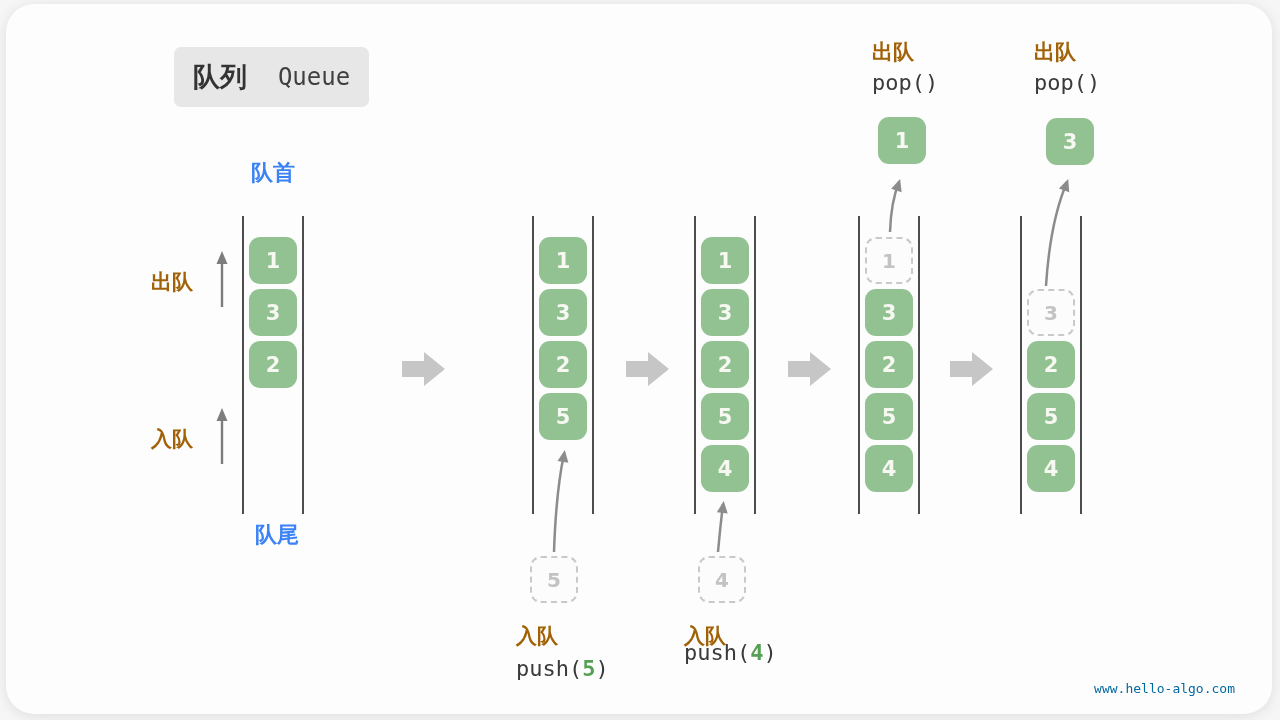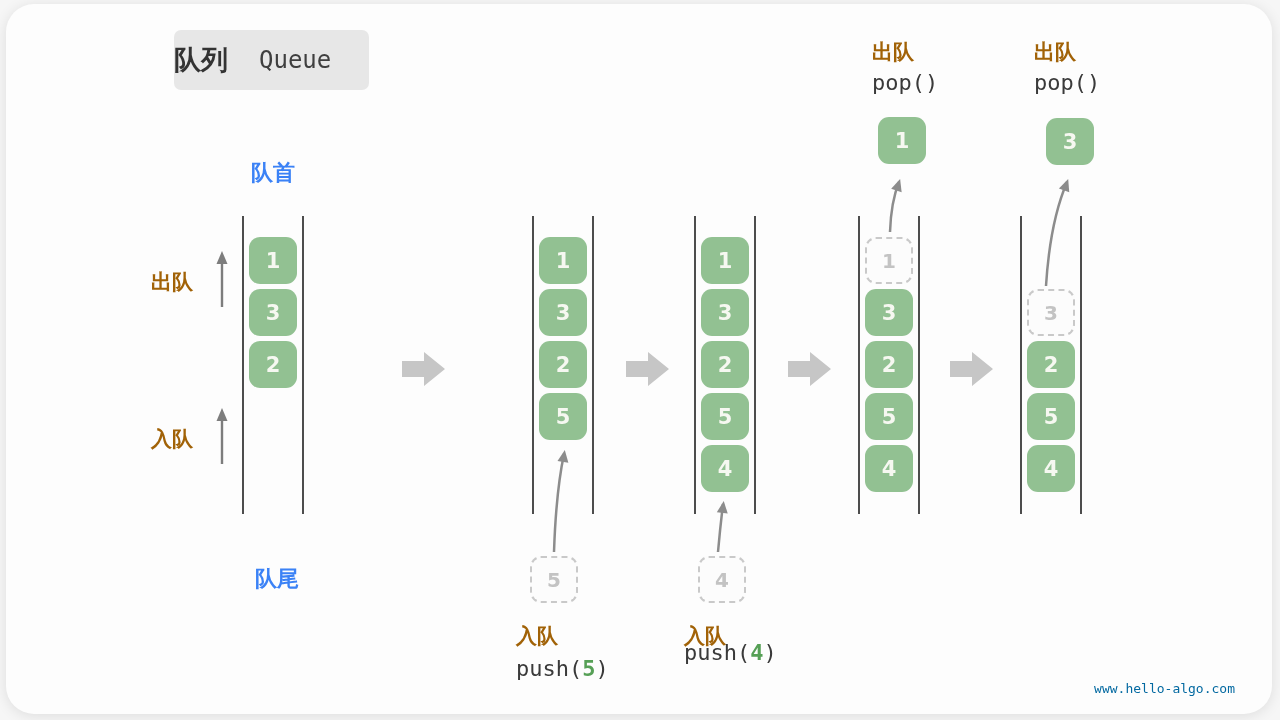--- a/index.html
+++ b/index.html
@@ -4,22 +4,22 @@
 <style>
   html,body{margin:0;padding:0;background:#f6f6f6;width:1280px;height:720px;overflow:hidden;}
   #card{
     position:absolute;left:6px;top:4px;width:1266px;height:710px;
     background:#fdfdfd;border-radius:28px;box-shadow:0 2px 14px rgba(0,0,0,.10);
     font-family:"Liberation Sans",sans-serif;
   }
   .abs{position:absolute;}
   
   #title-badge{
-    left:168px;top:26px;width:195px;height:60px;background:#e7e7e7;border-radius:7px;
-    display:flex;align-items:center;gap:31px;
+    left:168px;top:43px;width:195px;height:60px;background:#e7e7e7;border-radius:7px;
+    display:flex;align-items:center;justify-content:center;gap:31px;
   }
   #title-badge .zh-title{font:700 27px "Liberation Sans",sans-serif;color:#333;}
   #title-badge .en-title{font:400 24px "DejaVu Sans Mono",monospace;color:#3f3f3f;}
   
   .channel{
     top:212px;width:58px;height:298px;
     border-left:2px solid #4d4d4d;border-right:2px solid #4d4d4d;
   }
   
   .cell{
@@ -48,21 +48,21 @@
 <body>
 
 <div id="card">
 
   <div class="abs" id="title-badge">
     <span class="zh-title">队列</span>
     <span class="en-title">Queue</span>
   </div>
 
   <div class="abs zh-label center62" style="left:236px;top:154px;">队首</div>
-  <div class="abs zh-label center62" style="left:240px;top:560px;">队尾</div>
+  <div class="abs zh-label center62" style="left:240px;top:516px;">队尾</div>
 
   <div class="abs zh-small" style="left:145px;top:264px;">出队</div>
   <svg class="abs" style="left:208px;top:247px;" width="16" height="58" viewBox="0 0 16 58">
     <line x1="8" y1="56" x2="8" y2="10" stroke="#7d7d7d" stroke-width="2.4"></line>
     <polygon points="8,0 2.5,13 13.5,13" fill="#7d7d7d"></polygon>
   </svg>
 
   <div class="abs zh-small" style="left:145px;top:421px;">入队</div>
   <svg class="abs" style="left:208px;top:404px;" width="16" height="58" viewBox="0 0 16 58">
     <line x1="8" y1="56" x2="8" y2="10" stroke="#7d7d7d" stroke-width="2.4"></line>

